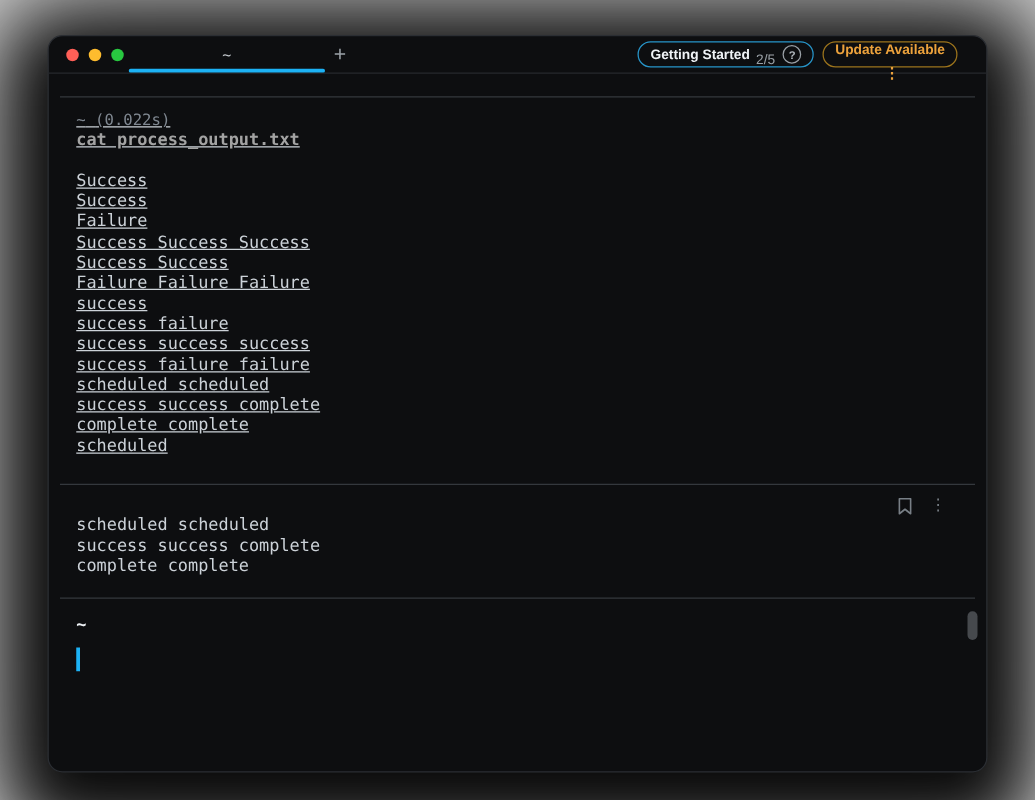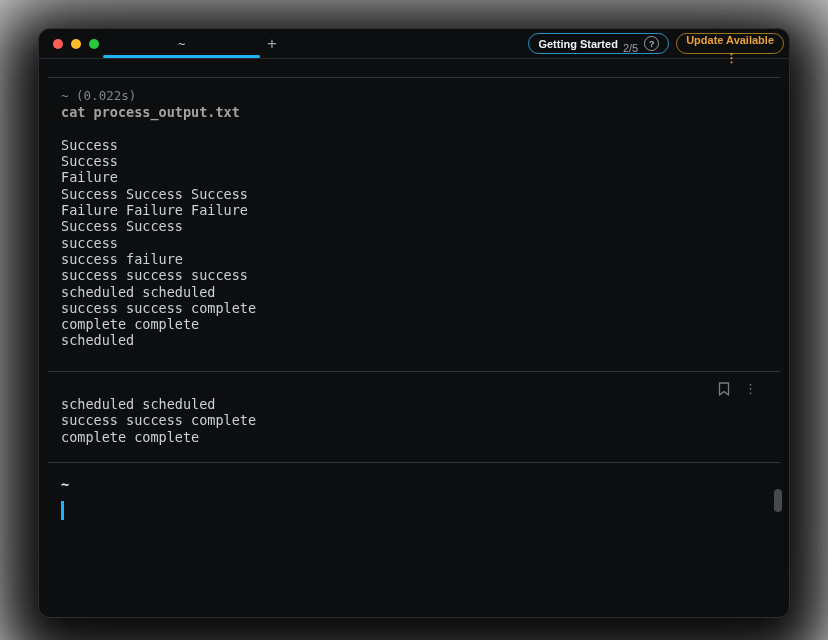--- a/index.html
+++ b/index.html
@@ -26,21 +26,21 @@
     position:absolute; left:64px; top:0; width:157px; height:29px;
     display:flex; align-items:center; justify-content:center; cursor:default;
   }
   .tab-label { color:#c3c8cd; font-family:"DejaVu Sans Mono", monospace; font-size:12px; }
   .tab-underline { position:absolute; left:0; right:0; bottom:0; height:3px; background:#1cb2f5; border-radius:2px; }
   .newtab {
     position:absolute; left:222px; top:3px; width:22px; height:23px;
     color:#9aa0a6; font-size:17px; font-weight:300;
     display:flex; align-items:center; justify-content:center;
   }
-  .tb-right { position:absolute; right:5px; top:4px; display:flex; gap:7px; align-items:center; }
+  .tb-right { position:absolute; right:23px; top:4px; display:flex; gap:7px; align-items:center; }
   .pill {
     height:21px; border-radius:11px; display:flex; align-items:center;
     padding:0 9px; gap:5px; font-size:11px; box-sizing:border-box; white-space:nowrap;
   }
   .pill.blue { border:1.5px solid #2795c9; }
   .gs-label { color:#f0f3f6; font-weight:bold; }
   .gs-progress { color:#9aa0a6;margin-top:8px; }
   .gs-help {
     width:13px; height:13px; border:1px solid #9aa0a6; border-radius:50%;
     color:#b2b8be; font-size:9px; font-weight:bold;
@@ -51,21 +51,21 @@
   .tb-sep { height:1px; background:#26292d; }
   
   .content {
     position:absolute; top:30px; left:0; right:0; bottom:0;
     font-family:"DejaVu Sans Mono", monospace; font-size:13.5px; line-height:16.3px;
     color:#ccd2d8; overflow:hidden; border-radius:0 0 12px 12px;
   }
   .spacer { height:18px; }
   .block-sep { height:1px; background:#34383d; margin:0 9px; }
   .block { box-sizing:border-box; }
-  .block.b1 { padding:10px 22px 22px 22px; }
+  .block.b1 { padding:10px 22px 22px 22px;text-decoration:underline; }
   .block.b2 { padding:8px 22px 17px 22px; position:relative; }
   .meta { color:#7f8790; font-size:12.5px; line-height:16.3px; }
   .cmd  { color:#a3a3a3; font-weight:bold; line-height:16.3px; white-space:pre; }
   .blank { height:16.3px; }
   .line { white-space:pre; }
   .block-actions {
     position:absolute; right:32px; top:9px;
     display:flex; gap:14px; align-items:center;
   }
   .icon-btn { display:flex; align-items:center; justify-content:center; color:#787f86; }
@@ -114,25 +114,26 @@
 
     <section class="block b1">
       <div class="meta"><span>~</span> <span>(0.022s)</span></div>
       <div class="cmd">cat process_output.txt</div>
       <div class="blank"></div>
       <div class="out">
         <div class="line">Success</div>
         <div class="line">Success</div>
         <div class="line">Failure</div>
         <div class="line">Success Success Success</div>
+        <div class="line">Success Success</div>
         <div class="line">Failure Failure Failure</div>
-        <div class="line">Success Success</div>
         <div class="line">success</div>
         <div class="line">success failure</div>
         <div class="line">success success success</div>
+        <div class="line">success failure failure</div>
         <div class="line">scheduled scheduled</div>
         <div class="line">success success complete</div>
         <div class="line">complete complete</div>
         <div class="line">scheduled</div>
       </div>
     </section>
 
     <div class="block-sep"></div>
 
     <section class="block b2">

